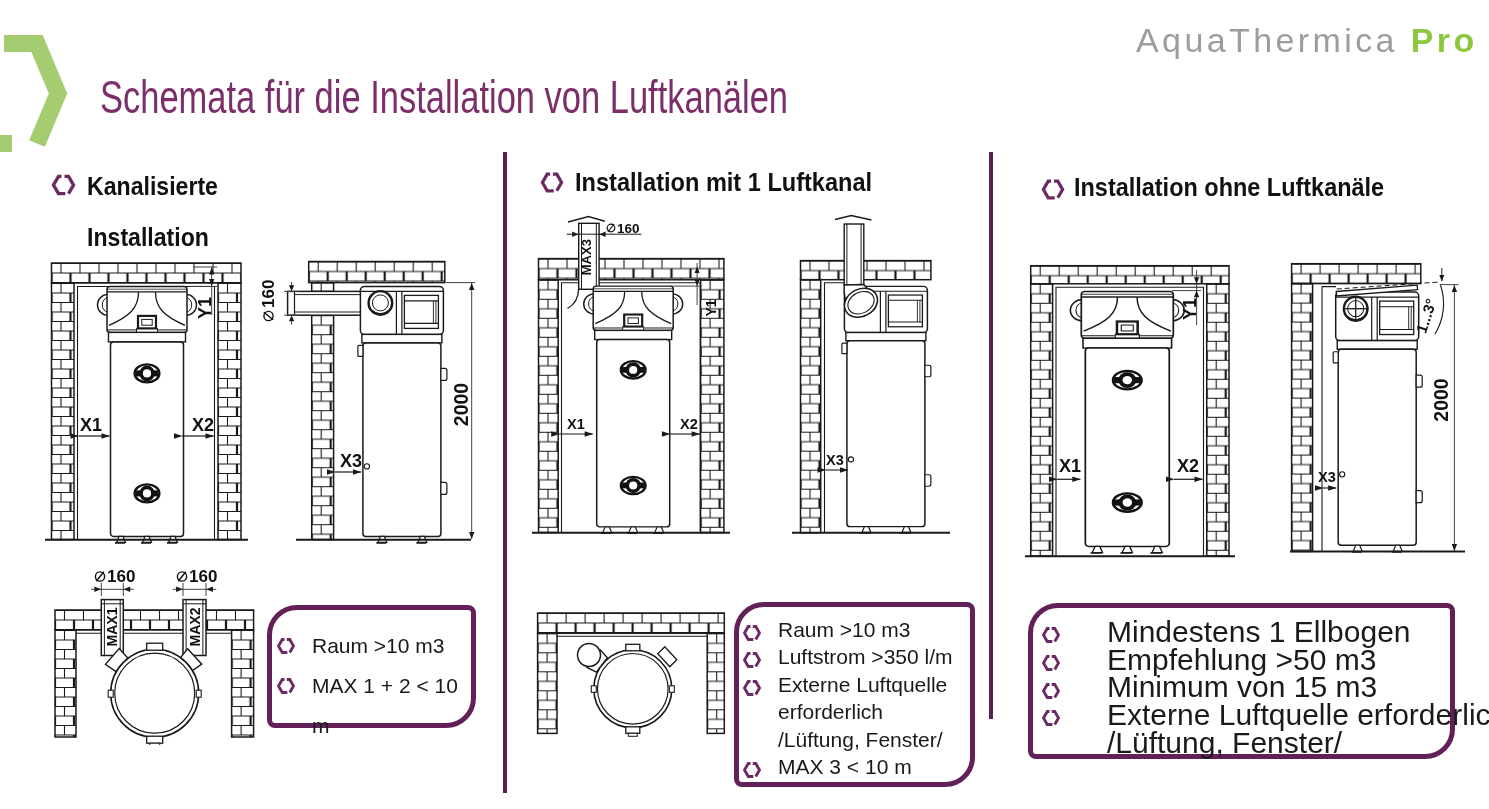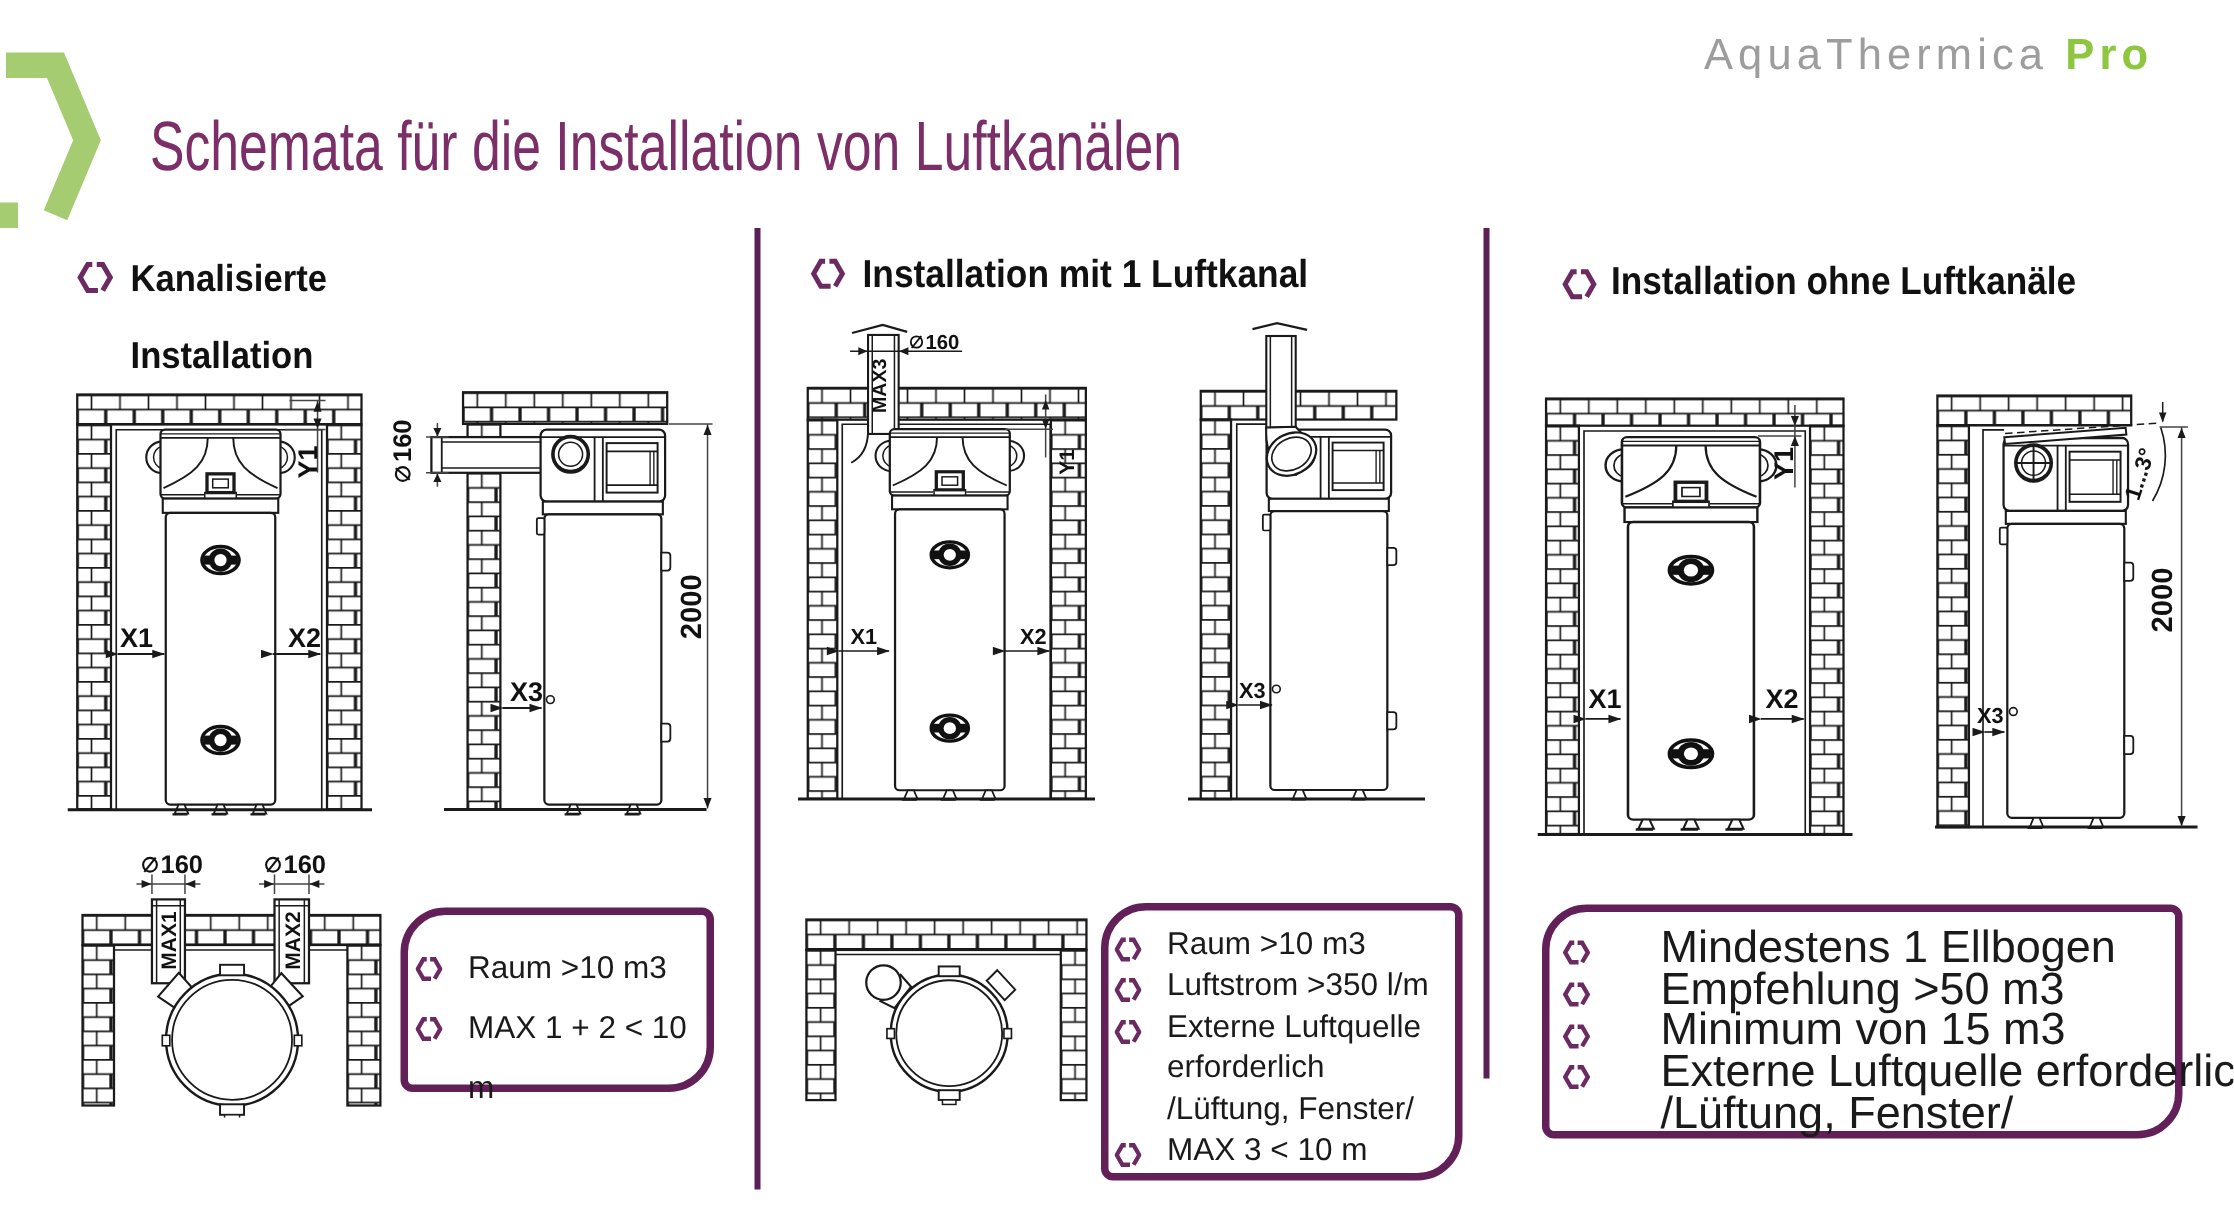--- a/index.html
+++ b/index.html
@@ -77,21 +77,21 @@
   </defs>
 </svg>
 
 <svg class="abs" style="left:0;top:28px" width="80" height="132" viewBox="0 0 80 132">
   <g stroke="#A5CC70" stroke-width="17" fill="none" stroke-miterlimit="2">
     <path d="M-20,115.5 L12,115.5"></path>
     <path d="M4,15.5 L37,15.5 L58,65.5 L37,115.5"></path>
   </g>
 </svg>
 
-<div class="abs" style="left:1136px;top:21px;font-size:29px;color:#9d9d9d;letter-spacing:3.4px;white-space:nowrap">AquaThermica <span style="color:#8dc63f;font-weight:bold">Pro</span></div>
+<div class="abs" style="left:1136px;top:21px;font-size:34px;color:#9d9d9d;letter-spacing:3.4px;white-space:nowrap">AquaThermica <span style="color:#8dc63f;font-weight:bold">Pro</span></div>
 
 <div class="abs" style="left:100px;top:70px;font-size:46.5px;color:#7b2e68;transform:scaleX(0.7414);transform-origin:left top;white-space:nowrap">Schemata für die Installation von Luftkanälen</div>
 
 <div class="abs" style="left:503px;top:152px;width:4px;height:641px;background:#5b1f57"></div>
 
 <div class="abs" style="left:989px;top:152px;width:4px;height:567px;background:#5b1f57"></div>
 
 <svg class="abs" style="left:51px;top:173px" width="25" height="24" viewBox="0 0 24 24">
   <g stroke="#6c2a62" stroke-width="3.4" fill="none">
     <path d="M10.0,3.34 L7,3.34 L2,12 L7,20.66 L13.8,20.66"></path>

